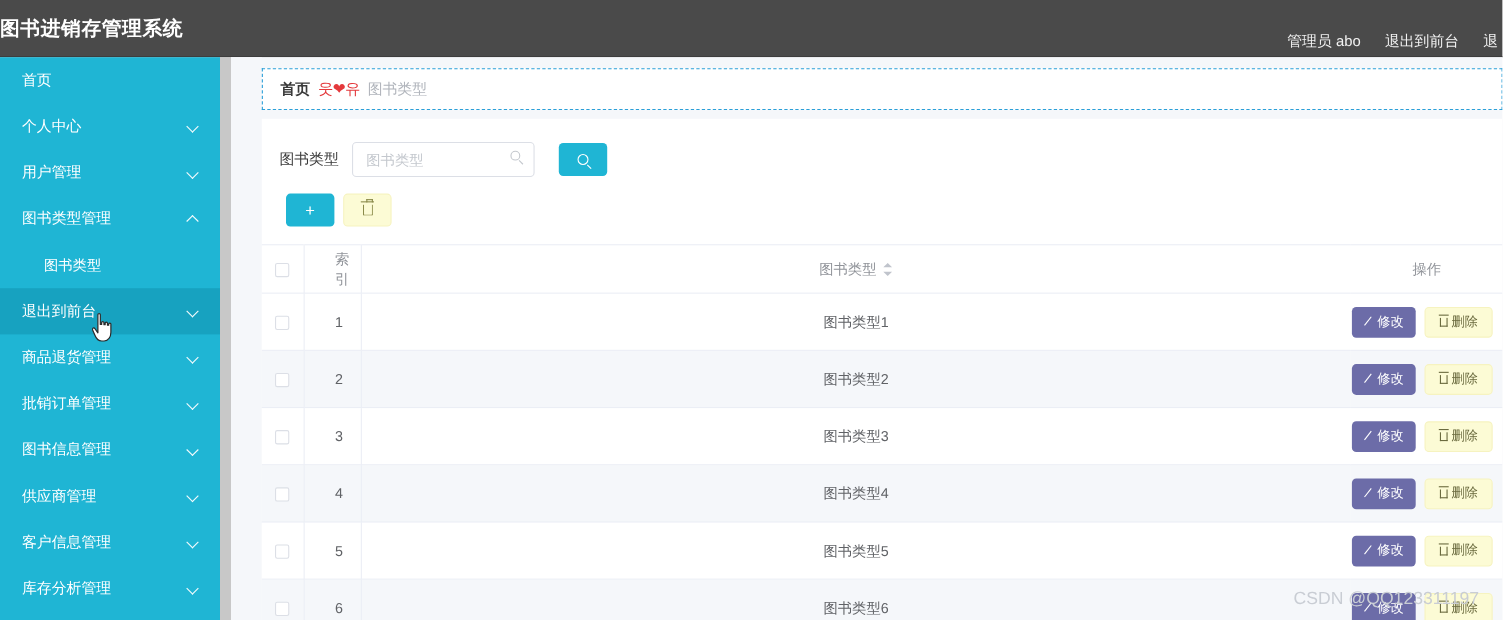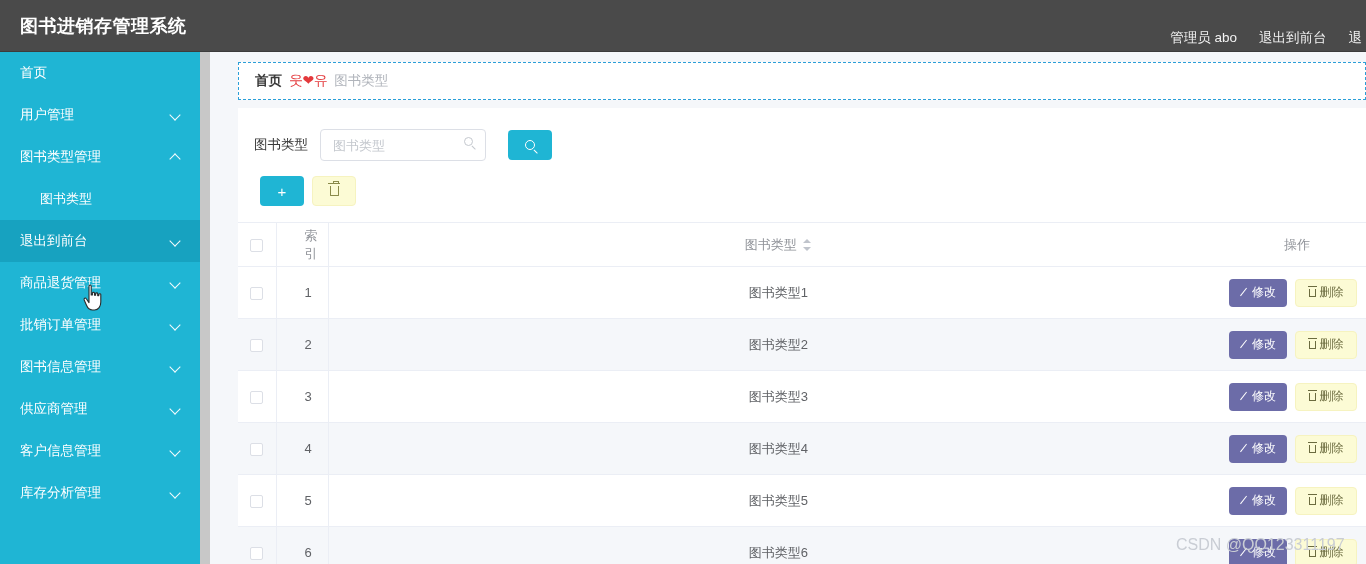--- a/index.html
+++ b/index.html
@@ -18,21 +18,20 @@
     position: absolute; top: 0; left: 0;
     width: 1366px; height: 52px;
     background: #4a4a4a;
     display: flex; align-items: center;
     border-bottom: 1px solid #3c3c3c;
   }
   .brand {
     color: #ffffff;
     font-size: 18px;
     font-weight: bold;
-    margin-left: 20px;
     letter-spacing: 0.5px;
     white-space: nowrap;
   }
   .topbar-right {
     margin-left: auto;
     display: flex; align-items: center;
     gap: 22px;
     padding-right: 0px;
     white-space: nowrap;
   }
@@ -388,20 +387,24 @@
     <div class="topbar-right">
       <span class="tb-item">管理员 abo</span>
       <span class="tb-item">退出到前台</span>
       <span class="tb-item cut">退</span>
     </div>
   </div>
 
   <div class="sidebar" id="sidebar">
       <div class="menu-item">
         <span class="label">首页</span>
+      </div>
+      <div class="menu-item">
+        <span class="label">个人中心</span>
+        <span class="chev"></span>
       </div>
       <div class="menu-item">
         <span class="label">用户管理</span>
         <span class="chev"></span>
       </div>
       <div class="menu-item">
         <span class="label">图书类型管理</span>
         <span class="chev up"></span>
       </div>
       <div class="menu-item sub">

